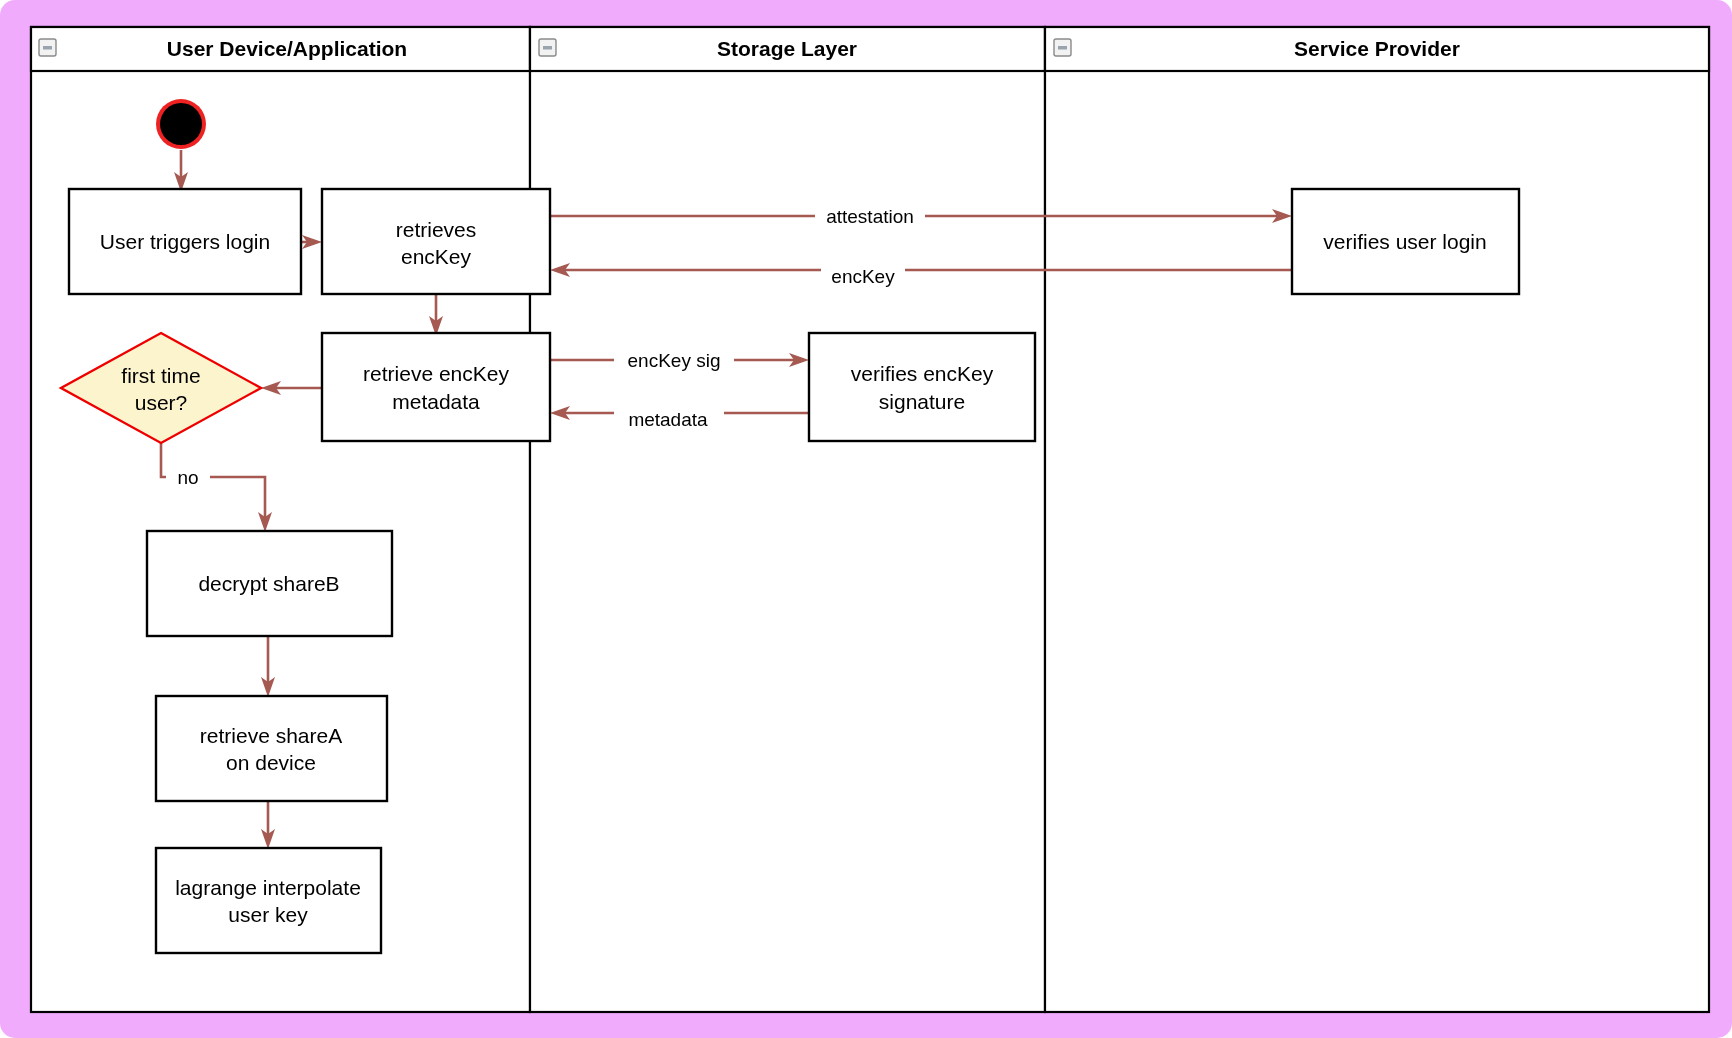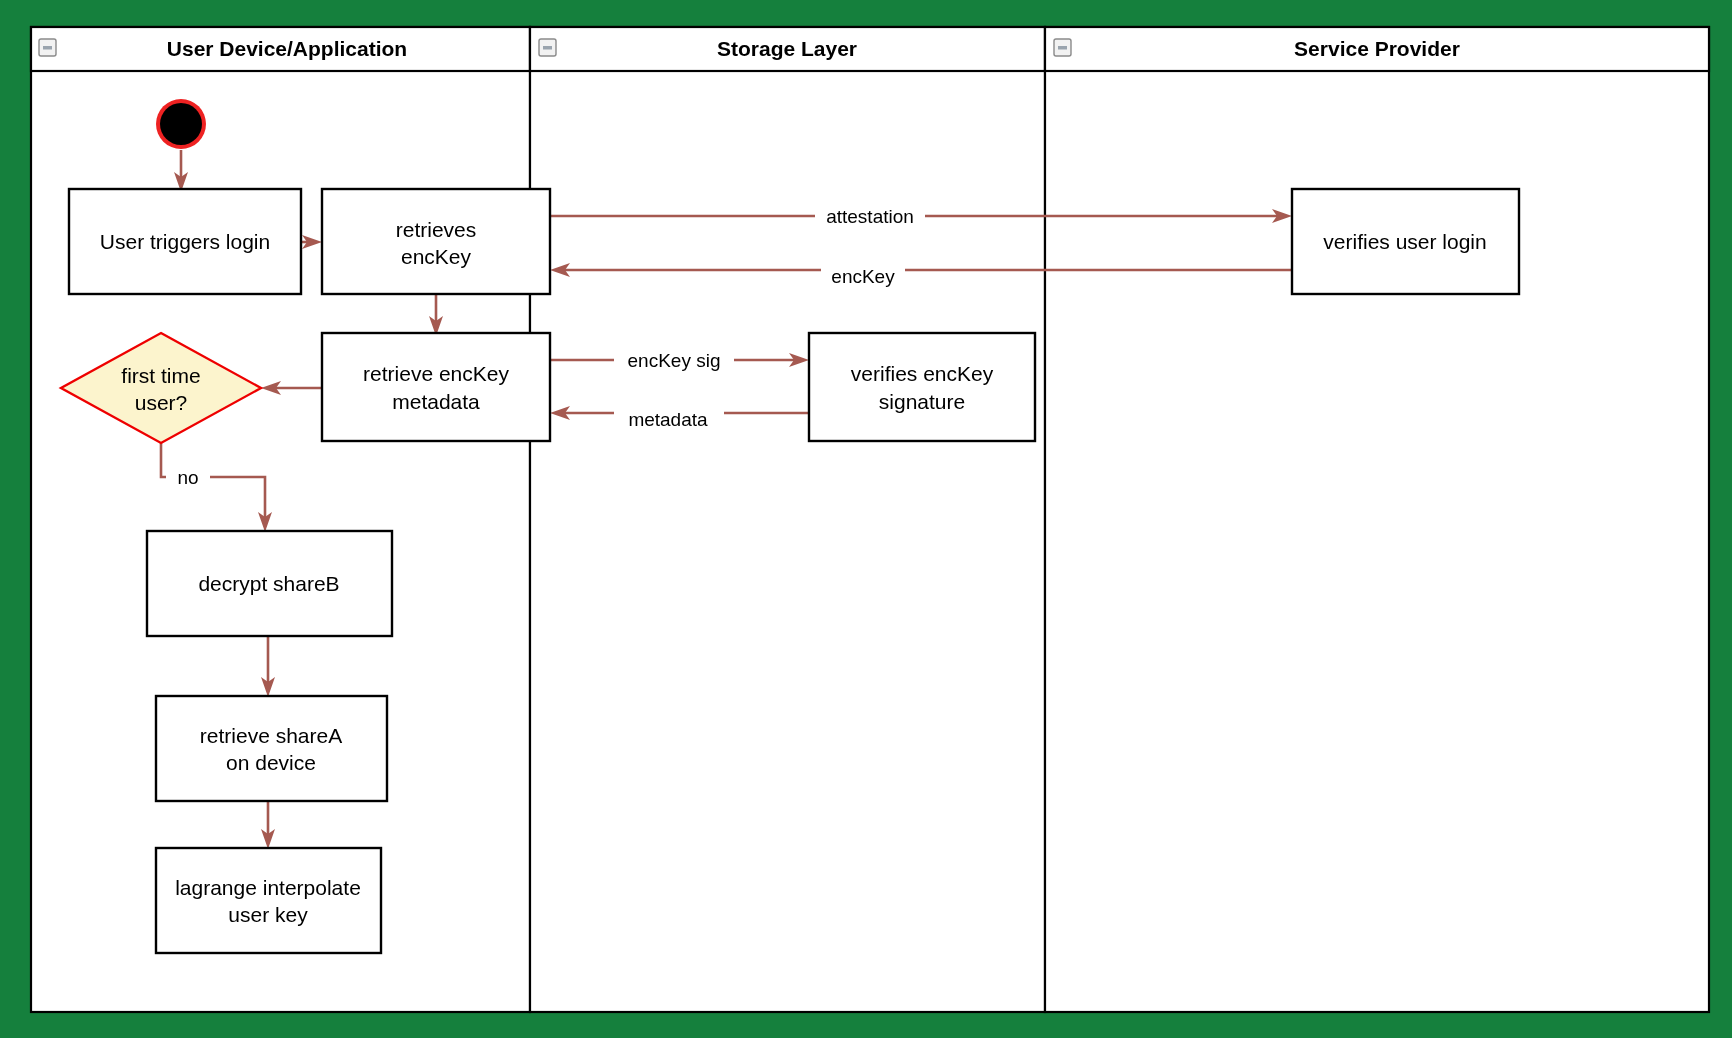--- a/index.html
+++ b/index.html
@@ -8,21 +8,22 @@
     background: #ffffff;
     width: 1732px;
     height: 1038px;
     overflow: hidden;
     font-family: "Liberation Sans", sans-serif;
   }
   #stage {
     position: relative;
     width: 1732px;
     height: 1038px;
-    background: #15803d;
+    background: #f0abfc;
+    border-radius: 15px;
   }
   svg#diagram {
     position: absolute;
     left: 0;
     top: 0;
     width: 1732px;
     height: 1038px;
     shape-rendering: geometricPrecision;
   }
   .lane-frame {

